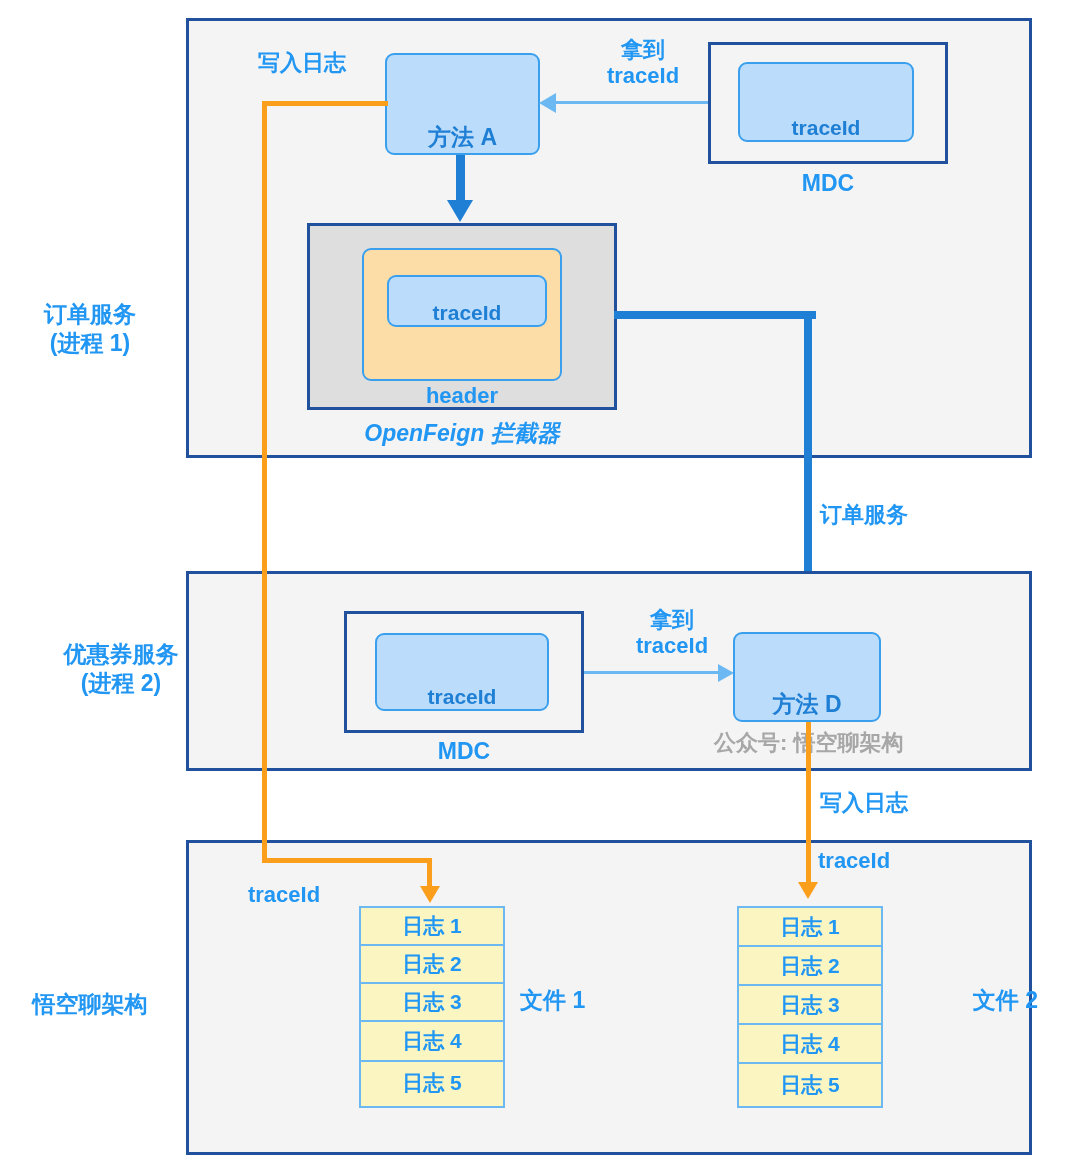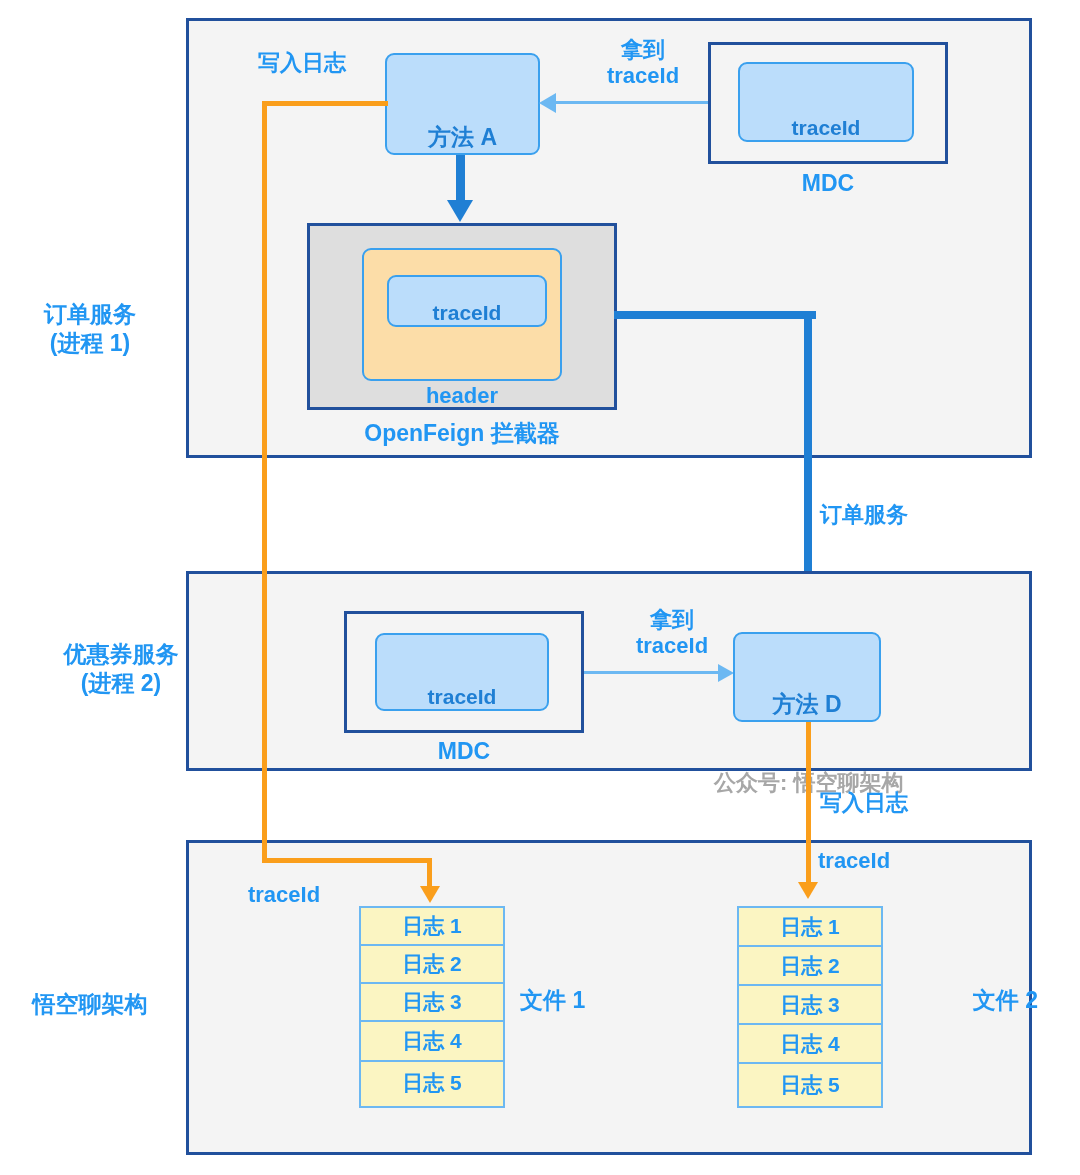--- a/index.html
+++ b/index.html
@@ -185,21 +185,21 @@
 
   <div class="ln ln-blue-thick" style="left:456px; top:155px; width:9px; height:50px;"></div>
   <div class="arrow arrow-down-thick" style="left:447px; top:200px;"></div>
 
   <div class="graybox" style="left:307px; top:223px; width:310px; height:187px;"></div>
   <div class="orangebox" style="left:362px; top:248px; width:200px; height:133px;"></div>
   <div class="bluebox small" style="left:387px; top:275px; width:160px; height:52px;">
     <span>traceId</span>
   </div>
   <div class="caption inner" style="left:362px; top:342px; width:200px;margin-top:41px;">header</div>
-  <div class="caption" style="left:307px; top:418px; width:310px;">OpenFeign 拦截器</div>
+  <div class="caption" style="left:307px; top:418px; width:310px;font-style:italic;">OpenFeign 拦截器</div>
 
   <div class="ln ln-blue-thick" style="left:614px; top:311px; width:202px; height:8px;"></div>
   <div class="ln ln-blue-thick" style="left:804px; top:311px; width:8px; height:310px;"></div>
   <div class="arrow arrow-down-thick" style="left:795px; top:612px;"></div>
   <div class="edge-label" style="left:820px; top:502px; width:140px; text-align:left;">订单服务</div>
 
   <div class="panel" style="left:186px; top:571px; width:846px; height:200px;"></div>
 
   <div class="navybox" style="left:344px; top:611px; width:240px; height:122px;"></div>
   <div class="bluebox small" style="left:375px; top:633px; width:174px; height:78px;">
@@ -212,21 +212,21 @@
     <div>traceId</div>
   </div>
 
   <div class="ln ln-blue-thin" style="left:584px; top:671px; width:137px; height:3px;"></div>
   <div class="arrow arrow-right-thin" style="left:718px; top:664px;"></div>
 
   <div class="bluebox" style="left:733px; top:632px; width:148px; height:90px;">
     <span>方法 D</span>
   </div>
 
-  <div class="watermark" style="left:714px; top:728px;margin-top:40px;">公众号: 悟空聊架构</div>
+  <div class="watermark" style="left:714px; top:728px;">公众号: 悟空聊架构</div>
 
   <div class="edge-label" style="left:820px; top:790px; width:150px; text-align:left;">写入日志</div>
 
   <div class="panel" style="left:186px; top:840px; width:846px; height:315px;"></div>
 
   <div class="ln ln-orange" style="left:262px; top:101px; width:126px; height:5px;"></div>
   <div class="ln ln-orange" style="left:262px; top:101px; width:5px; height:762px;"></div>
   <div class="ln ln-orange" style="left:262px; top:858px; width:170px; height:5px;"></div>
   <div class="ln ln-orange" style="left:427px; top:858px; width:5px; height:33px;"></div>
   <div class="arrow arrow-down-orange" style="left:420px; top:886px;"></div>

